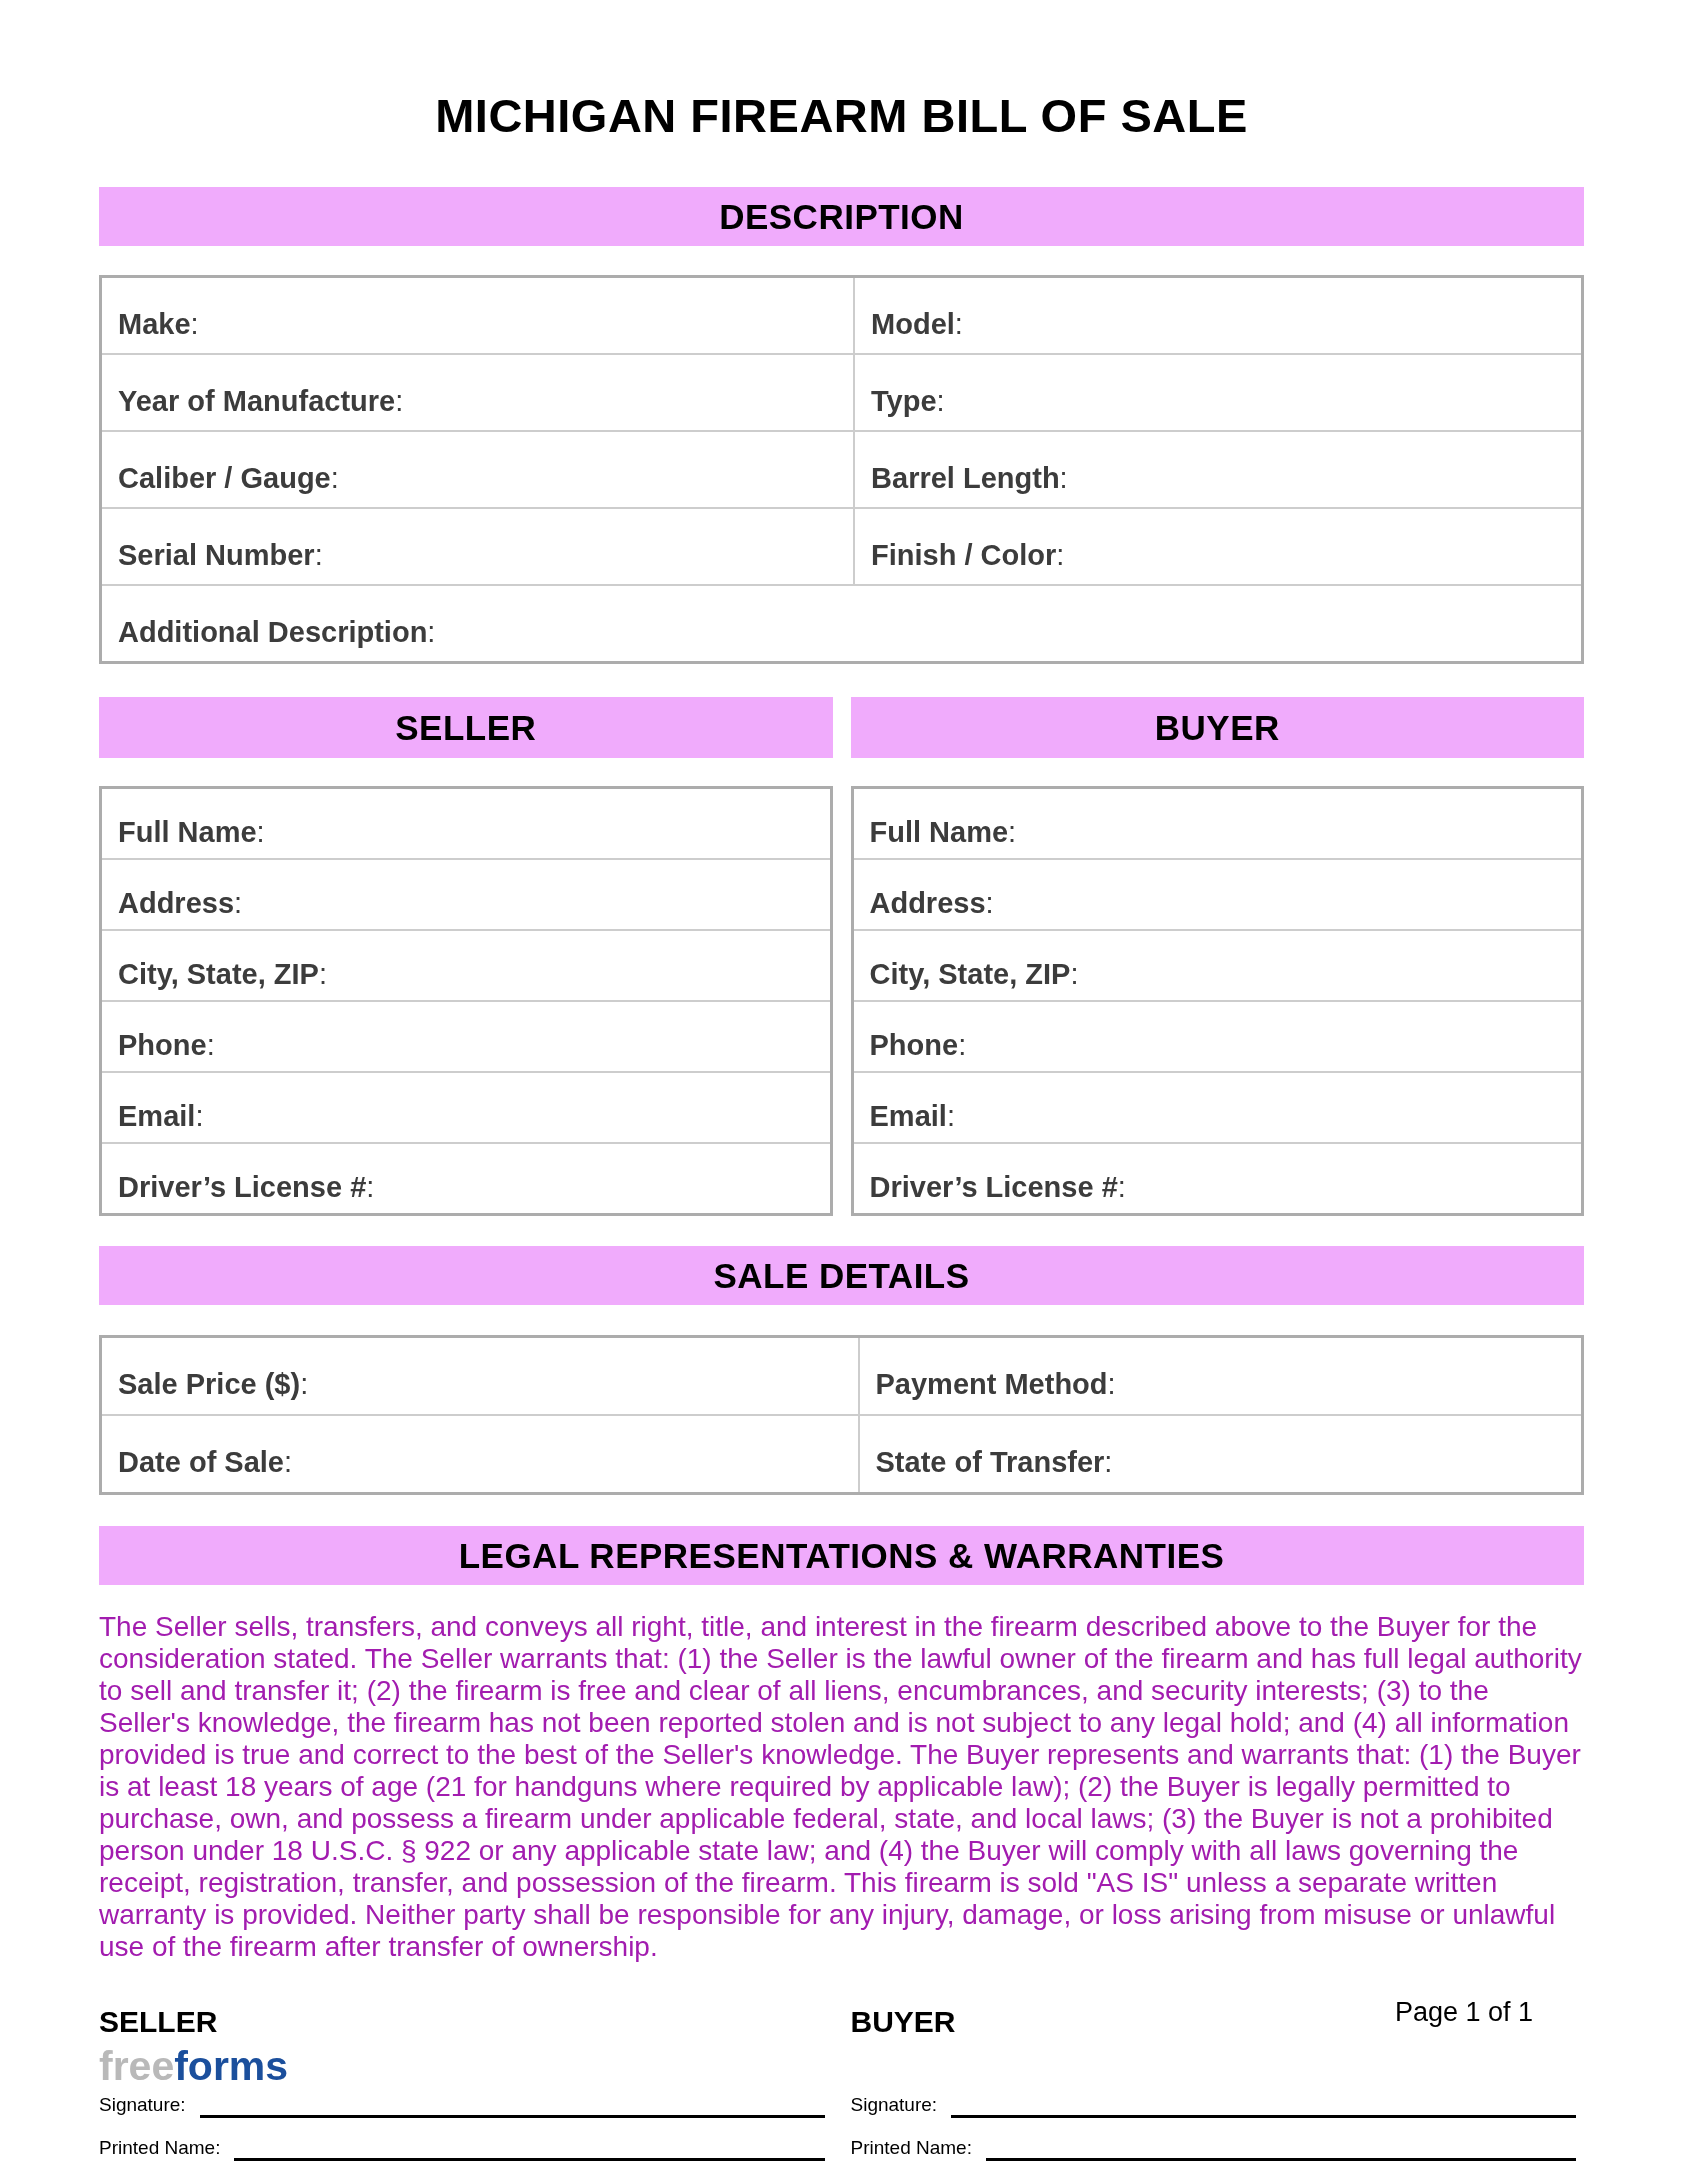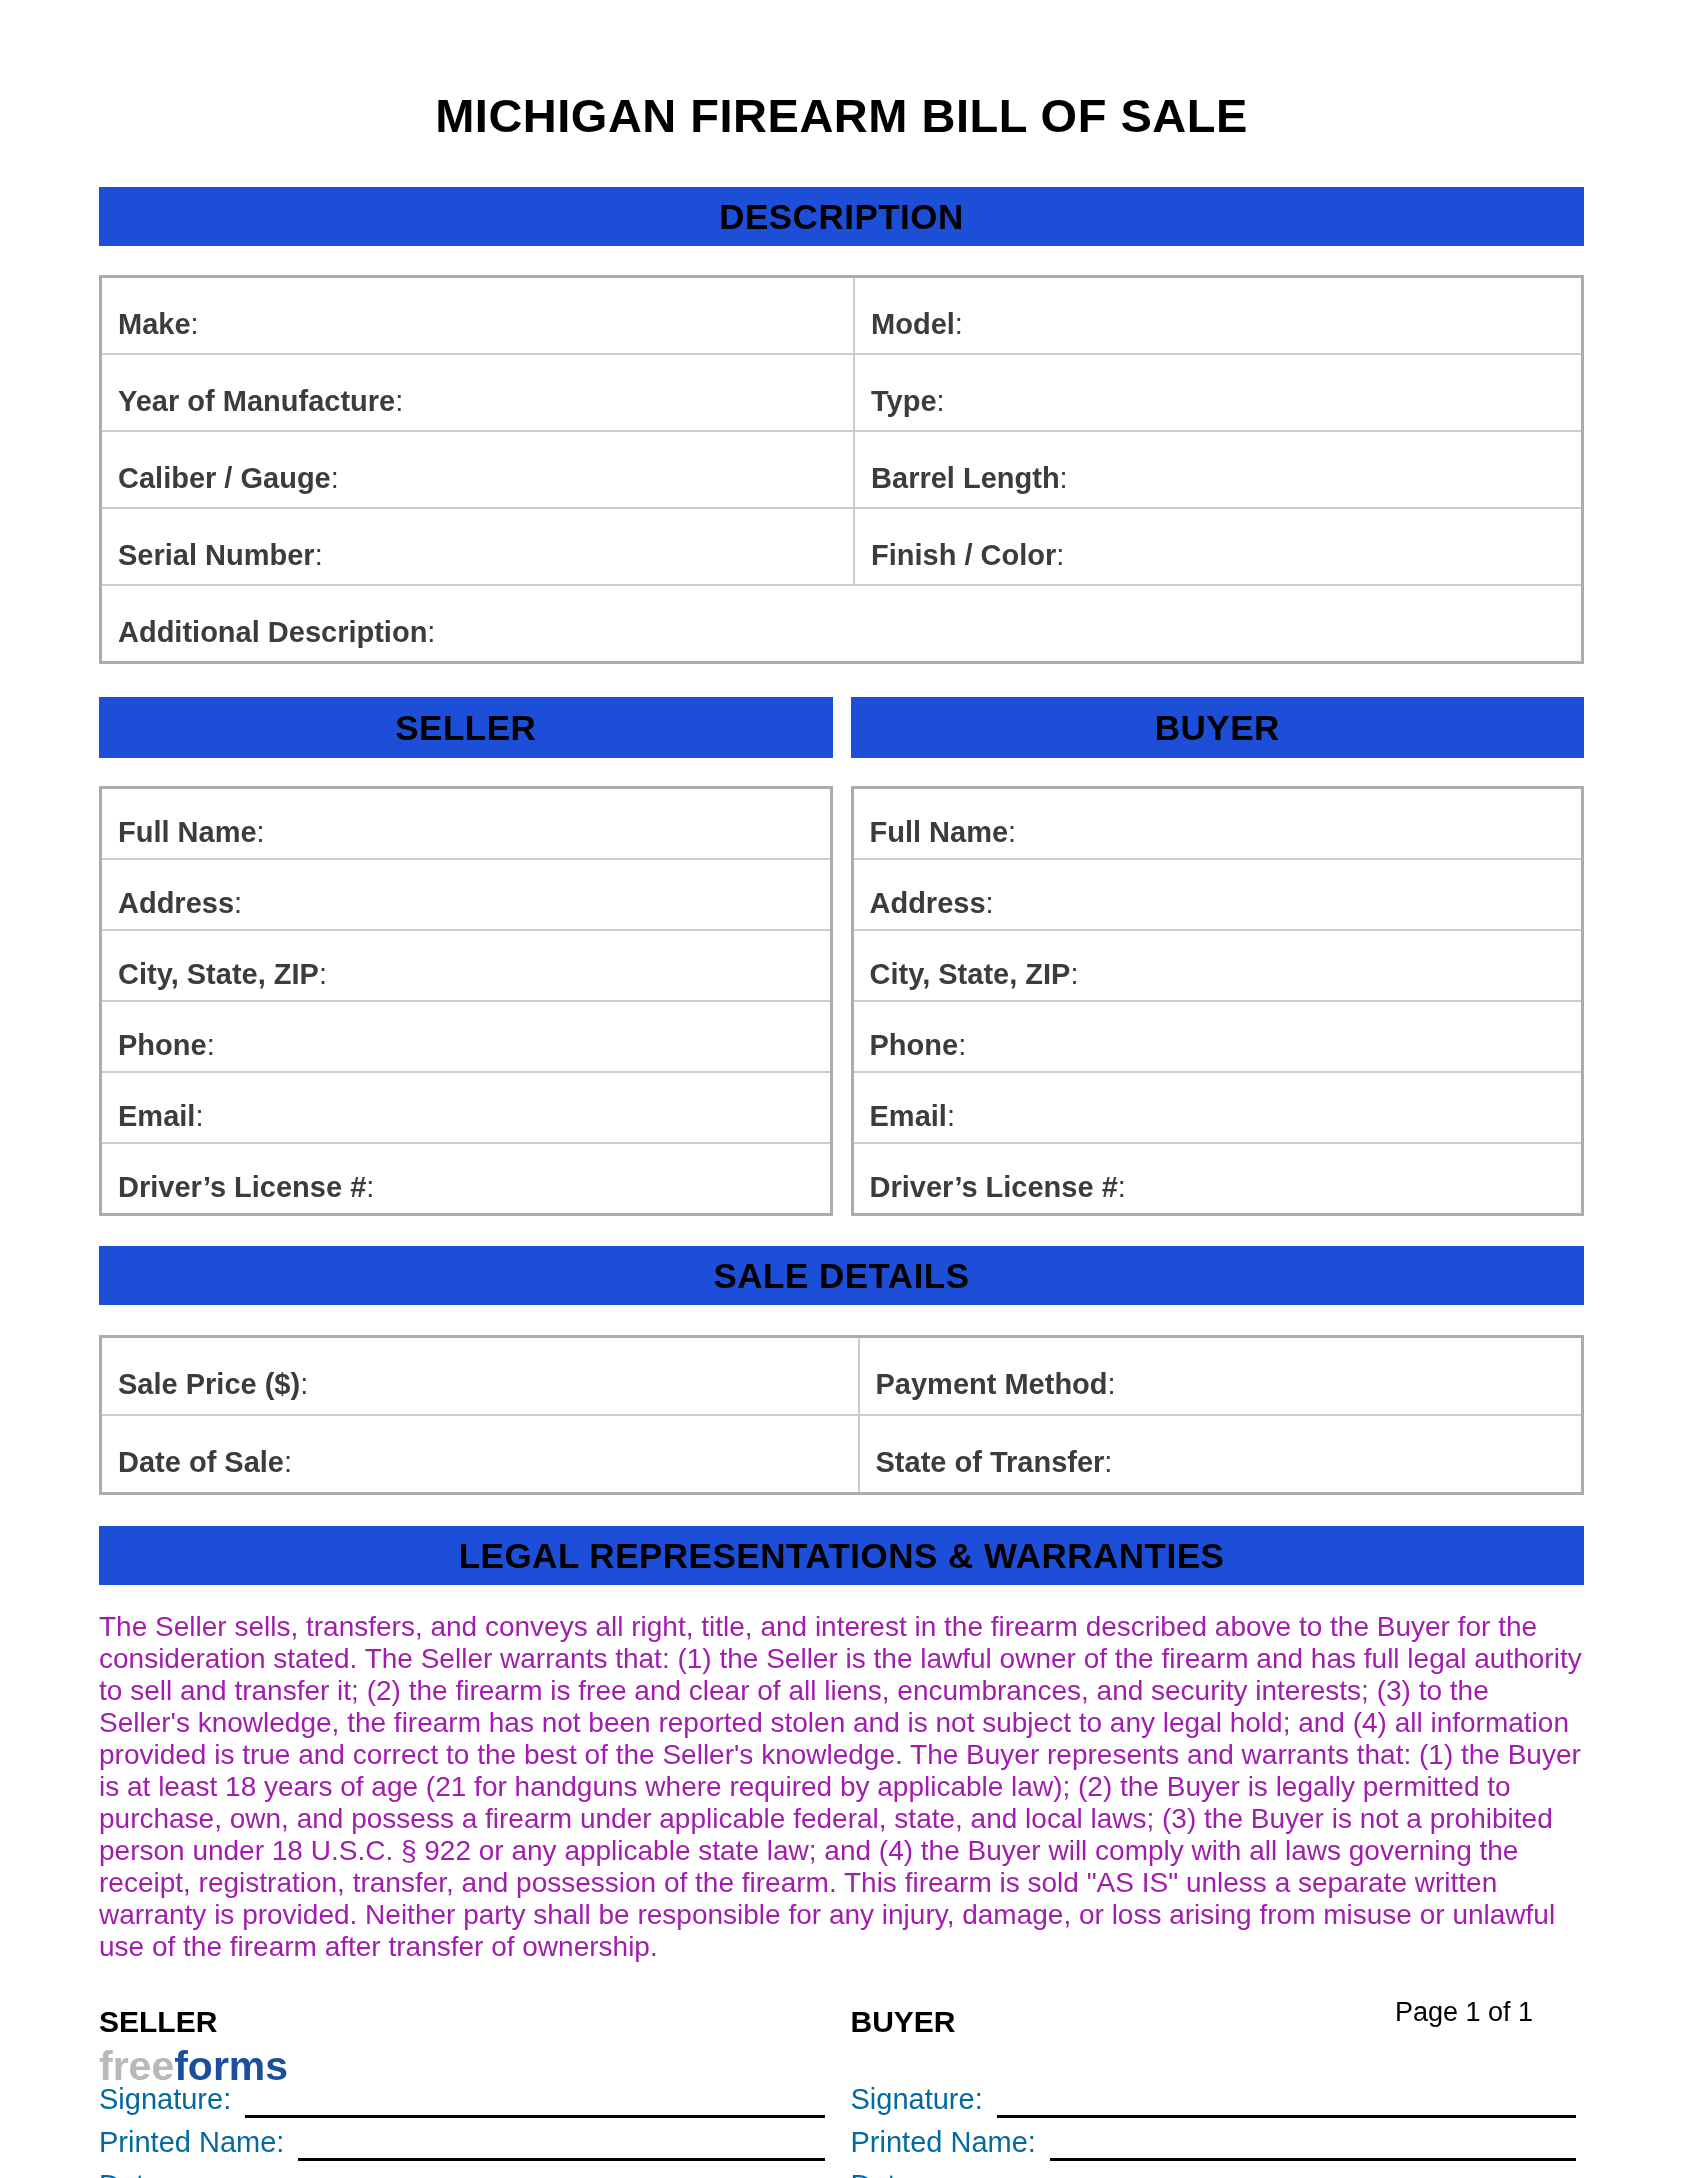--- a/index.html
+++ b/index.html
@@ -17,21 +17,21 @@
     padding-top:89px;
     height:53px; line-height:53px;
     text-align:center;
     font-size:47px; font-weight:700; color:#000;
     letter-spacing:0.5px;
   }
 
   .section-bar {
     margin-top:45px;
     height:59px;
-    background:#1d4ed8;
+    background:#f0abfc;
     display:flex; align-items:center; justify-content:center;
     font-size:35px; font-weight:700; color:#000;
     letter-spacing:0.5px;
   }
 
   table.grid {
     width:100%;
     border-collapse:collapse;
     table-layout:fixed;
   }
@@ -70,21 +70,21 @@
     text-align:left;
   }
 
   .sig-section { margin-top:42px; }
   .sig-col { }
   .sig-header { font-size:30px; font-weight:700; color:#000; height:34px; }
   .sig-rows { margin-top:36px; }
   .sig-row {
     display:flex; align-items:flex-end;
     height:43px;
-    font-size:29px; color:#0369a1;
+    font-size:19px; color:#000000;
   }
   .sig-label { white-space:nowrap; padding-bottom:2px; }
   .sig-line {
     flex:1 1 auto;
     border-bottom:3px solid #000;
     margin-left:14px; margin-right:8px;
     height:1px;
   }
   .sig-line.date-line { flex:0 0 285px; }
 

